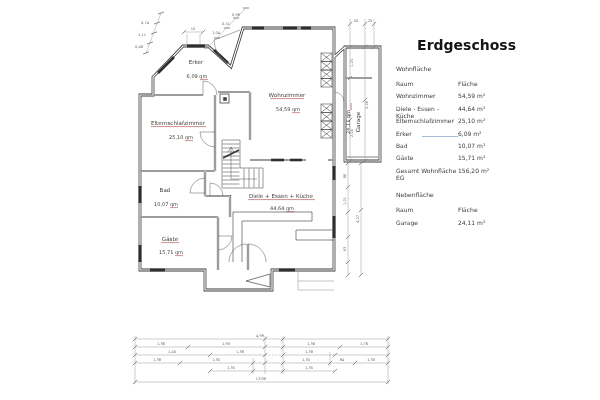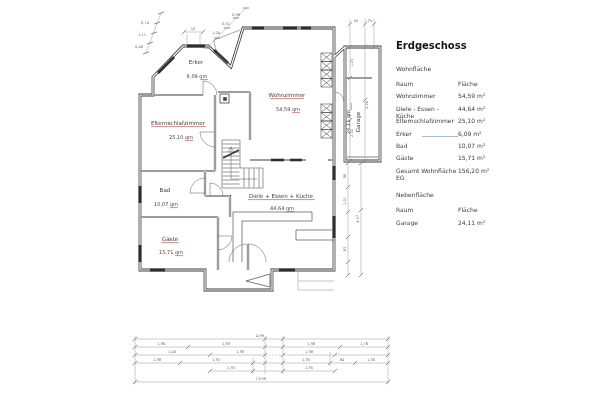--- a/index.html
+++ b/index.html
@@ -5,21 +5,21 @@
   html,body{margin:0;padding:0;background:#fff;}
   #stage{position:relative;width:600px;height:400px;background:#fff;overflow:hidden;
          font-family:"DejaVu Sans",sans-serif;}
   svg text{font-family:"DejaVu Sans",sans-serif;}
   .rn{font-size:5.6px;fill:#46403e;}
   .ra{font-size:5px;fill:#46403e;}
   .dim{font-size:3.6px;fill:#6a6a6a;}
   .redline{stroke:#b34242;stroke-width:0.6;}
   
   .atable{position:absolute;left:396px;top:42px;width:120px;color:#3d3d3d;font-size:6px;line-height:7px;}
-  .t-heading{font-size:10px;font-weight:bold;color:#141414;margin:0 0 16px 0;}
+  .t-heading{font-size:14px;font-weight:bold;color:#141414;margin:0 0 16px 0;text-align:right;}
   .t-section{margin:0 0 8px 0;}
   .t-row{display:flex;height:12.4px;position:relative;}
   .t-row .lbl{width:62px;flex:none;}
   .t-row .val{flex:none;}
   .t-gap{height:12px;}
   .erker-underline{position:absolute;left:26px;top:6.5px;width:36px;border-bottom:1px solid #a5bcd4;}
 </style>
 </head>
 <body>
 

